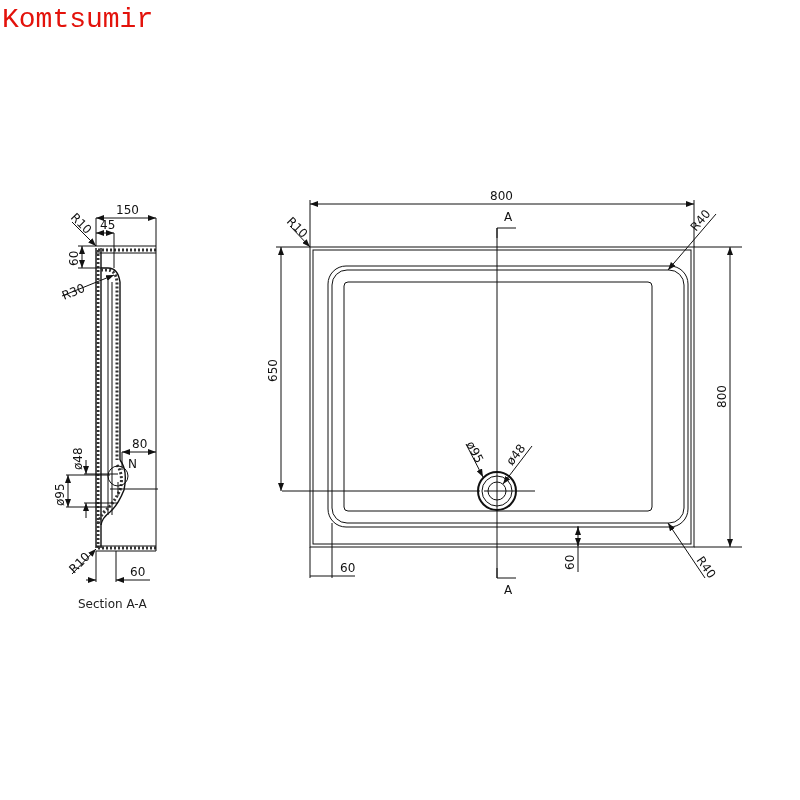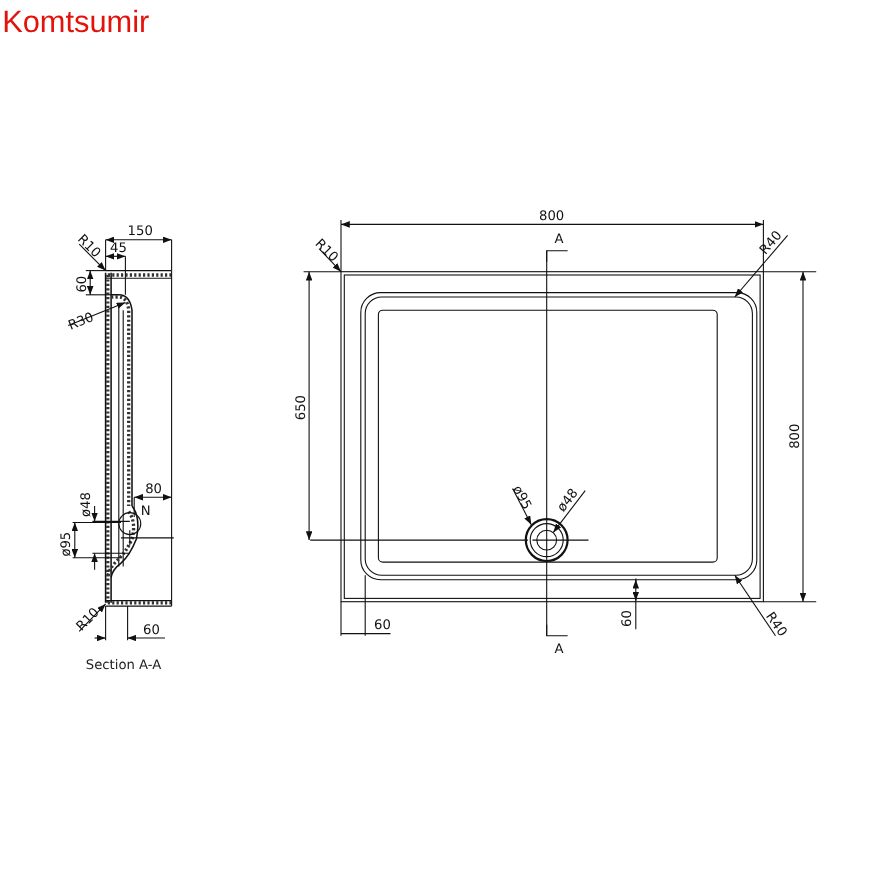--- a/index.html
+++ b/index.html
@@ -1,19 +1,19 @@
 <!DOCTYPE html>
 <html><head>
   <meta charset="utf-8">
   <style>
     html, body { margin: 0; padding: 0; background: #ffffff; }
     body { width: 800px; height: 800px; position: relative; overflow: hidden; }
     .brand {
       position: absolute; left: 2px; top: 0px;
-      font-family: Liberation Sans, sans-serif;
+      font-family: Liberation Mono, monospace;
       font-size: 28px; color: #e3120b; line-height: 40px;
     }
     svg { position: absolute; left: 0; top: 0; }
     .dim { font-family: "DejaVu Sans", sans-serif; font-size: 12px; fill: #111; }
     .cap { font-family: "DejaVu Sans", sans-serif; font-size: 12px; fill: #222; }
     .ln { stroke: #111; stroke-width: 1; fill: none; }
     .thick { stroke: #111; stroke-width: 1.4; fill: none; }
     .dash { stroke: #333; stroke-width: 3; stroke-dasharray: 2 2; fill: none; }
   </style>
 </head>

